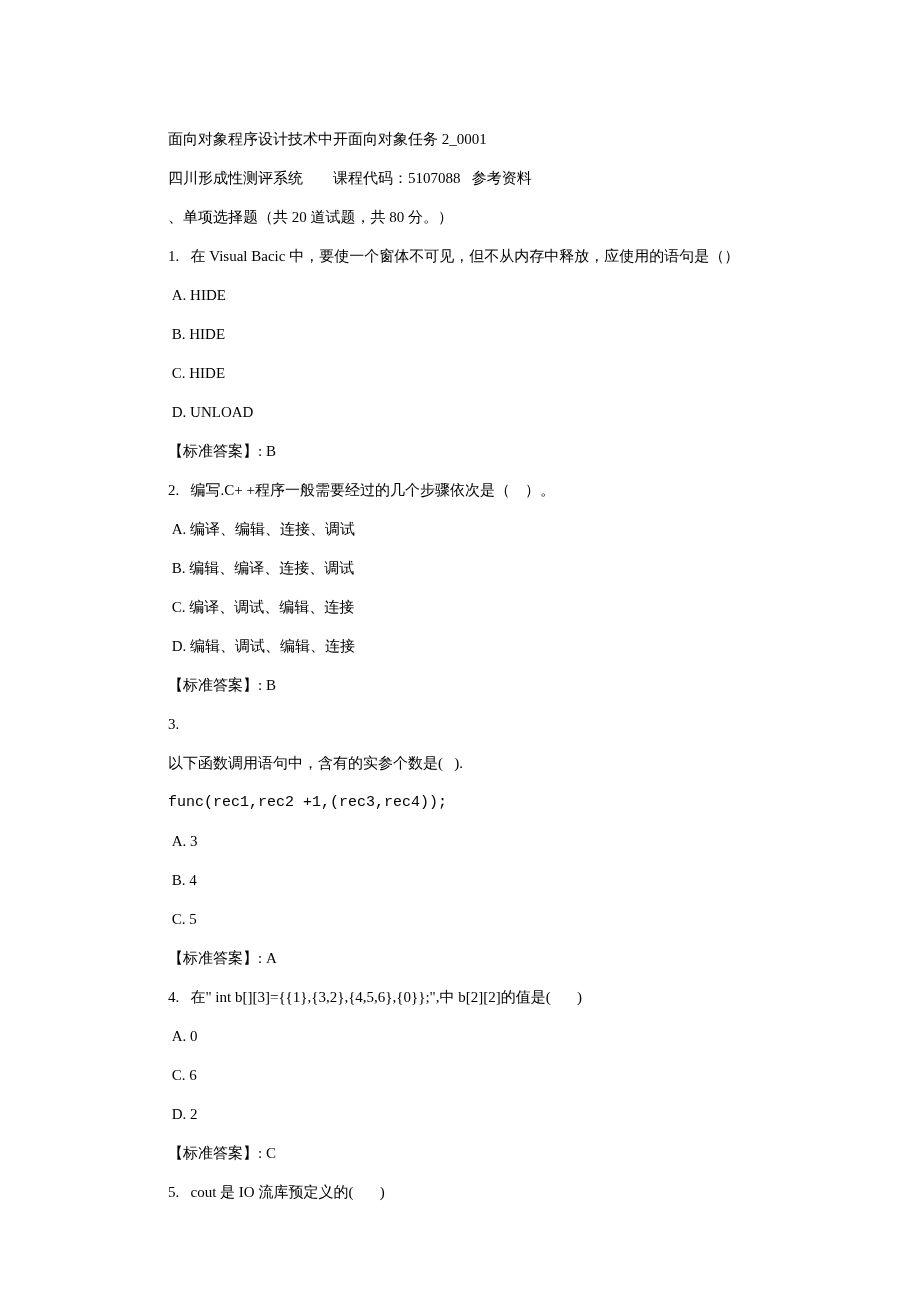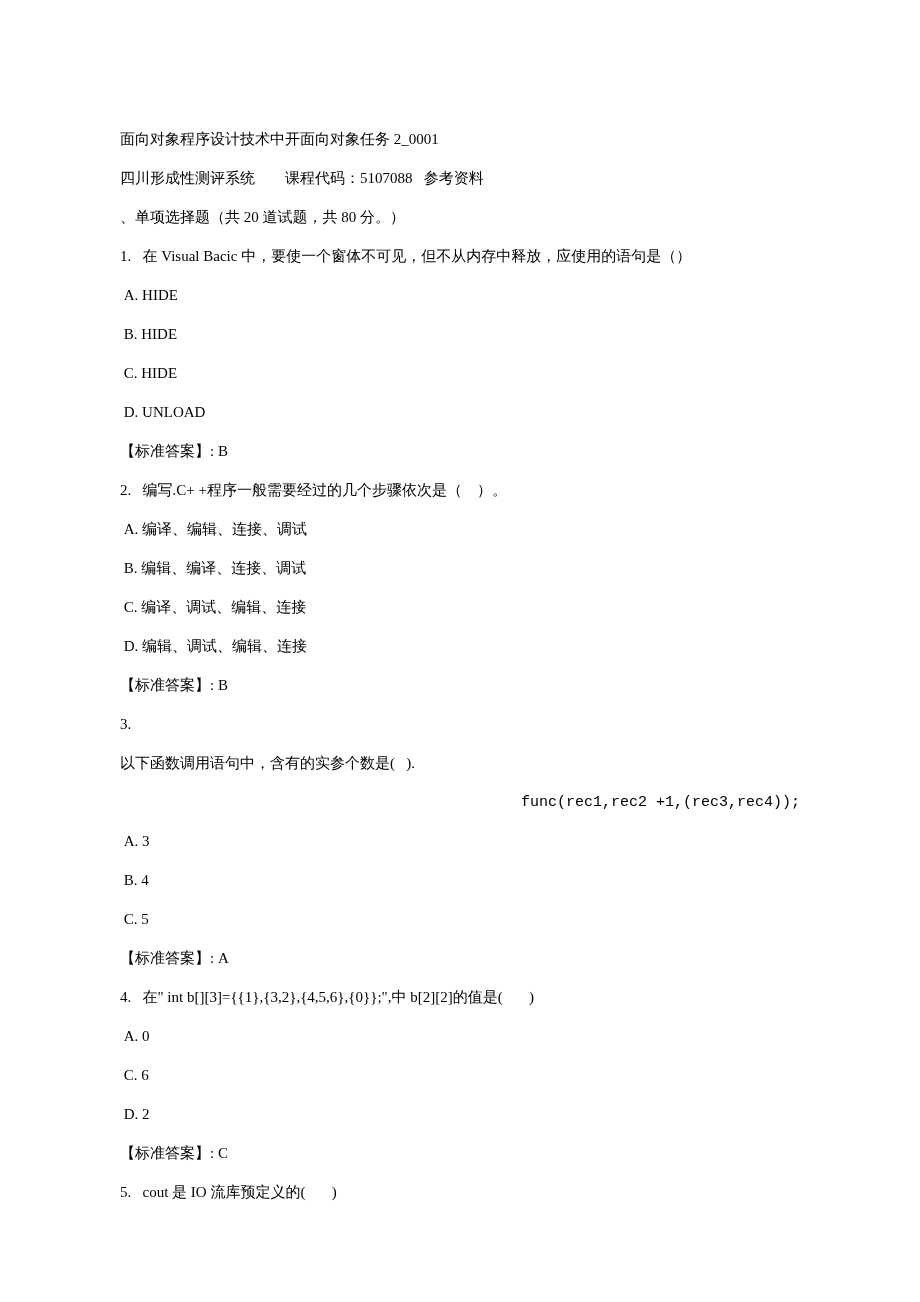--- a/index.html
+++ b/index.html
@@ -10,24 +10,24 @@
     color: #000000;
     width: 920px;
   }
   .page {
     padding: 120px 120px 60px 120px;
     font-size: 15px;
     line-height: 2.6;
   }
   .mono {
     font-family: "Courier New", monospace;
-    text-align: right;
   }
   .line {
     white-space: pre-wrap;
+    margin-left: 48px;
   }
 </style>
 </head>
 <body>
 
 <div class="page">
   <div class="line">面向对象程序设计技术中开面向对象任务 2_0001</div>
   <div class="line">四川形成性测评系统        课程代码：5107088   参考资料</div>
   <div class="line">、单项选择题（共 20 道试题，共 80 分。）</div>
 

